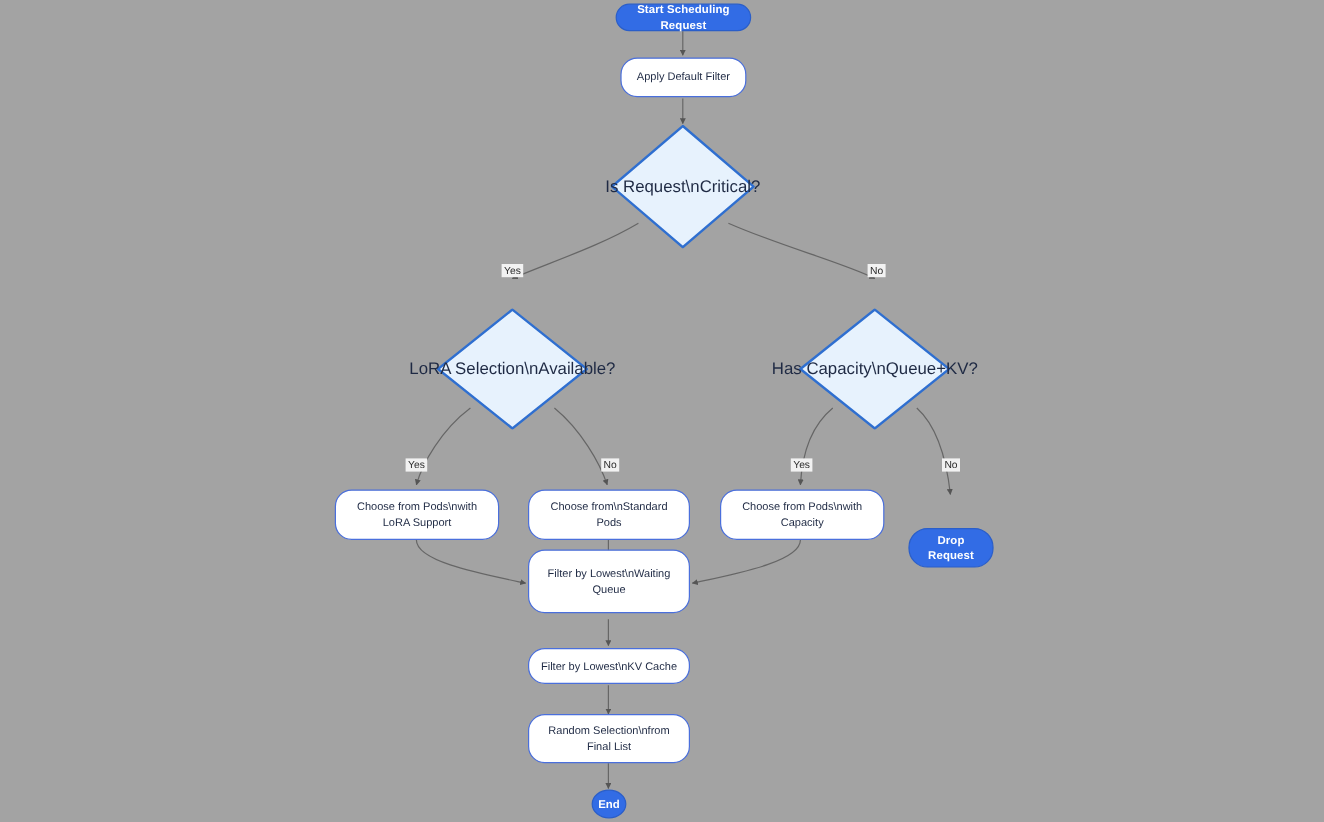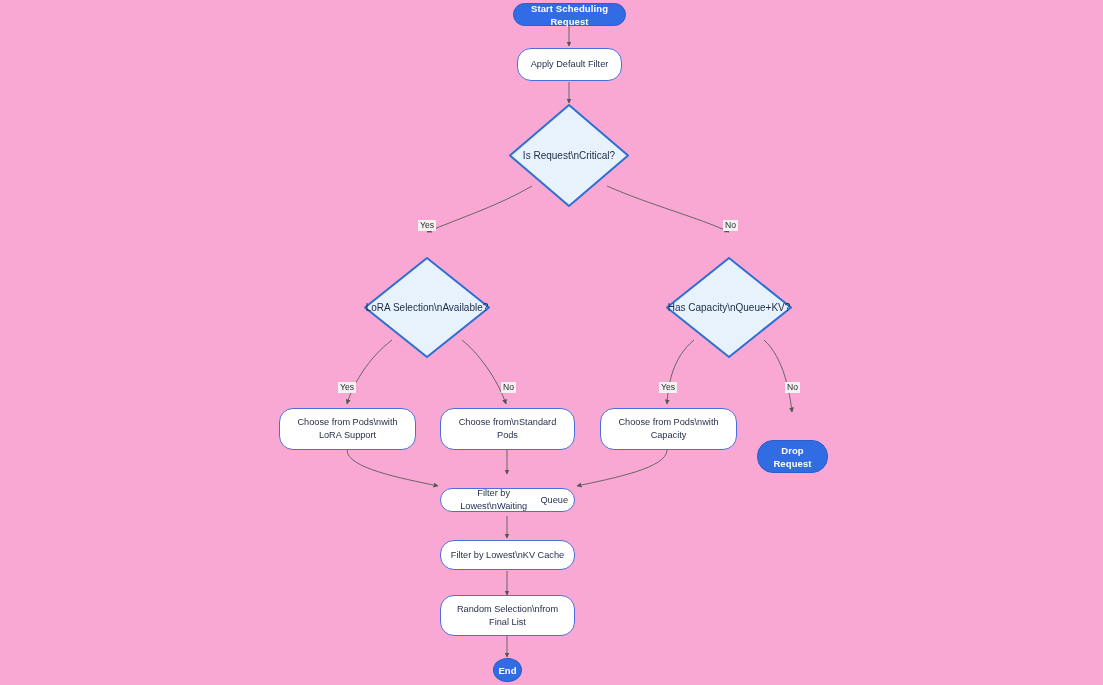--- a/index.html
+++ b/index.html
@@ -8,21 +8,21 @@
     padding: 0;
     background: #ffffff;
   }
   body {
     font-family: "Liberation Sans", sans-serif;
   }
   #diagram-root {
     position: relative;
     width: 1103px;
     height: 685px;
-    background: #f9a8d4;
+    background: #a3a3a3;
     overflow: hidden;
   }
   #edge-layer {
     position: absolute;
     left: 0;
     top: 0;
     width: 1103px;
     height: 685px;
     pointer-events: none;
   }
@@ -76,21 +76,21 @@
     position: absolute;
     left: 0;
     top: 0;
     width: 100%;
     height: 100%;
   }
   .node-decision .diamond-text {
     position: relative;
     z-index: 2;
     color: #1f2a44;
-    font-size: 10px;
+    font-size: 14px;
     white-space: nowrap;
   }
   
   .edge-label {
     position: absolute;
     background: #f2f2f2;
     color: #2b2b2b;
     font-size: 8.6px;
     line-height: 11px;
     padding: 0 2px;
@@ -185,21 +185,21 @@
 
   <div class="node node-process" style="left:600px; top:408px; width:137px; height:42px; flex-direction:column;">
     <span class="label-line">Choose from Pods\nwith</span>
     <span class="label-line">Capacity</span>
   </div>
 
   <div class="node node-terminal" style="left:757px; top:440px; width:71px; height:33px;">
     <span>Drop Request</span>
   </div>
 
-  <div class="node node-process" style="left:440px; top:488px; width:135px; height:24px; ">
+  <div class="node node-process" style="left:440px; top:458px; width:135px; height:53px; flex-direction:column;">
     <span class="label-line">Filter by Lowest\nWaiting</span>
     <span class="label-line">Queue</span>
   </div>
 
   <div class="node node-process" style="left:440px; top:595px; width:135px; height:41px; flex-direction:column;">
     <span class="label-line">Random Selection\nfrom</span>
     <span class="label-line">Final List</span>
   </div>
 
   <div class="node node-process" style="left:440px; top:540px; width:135px; height:30px;">

